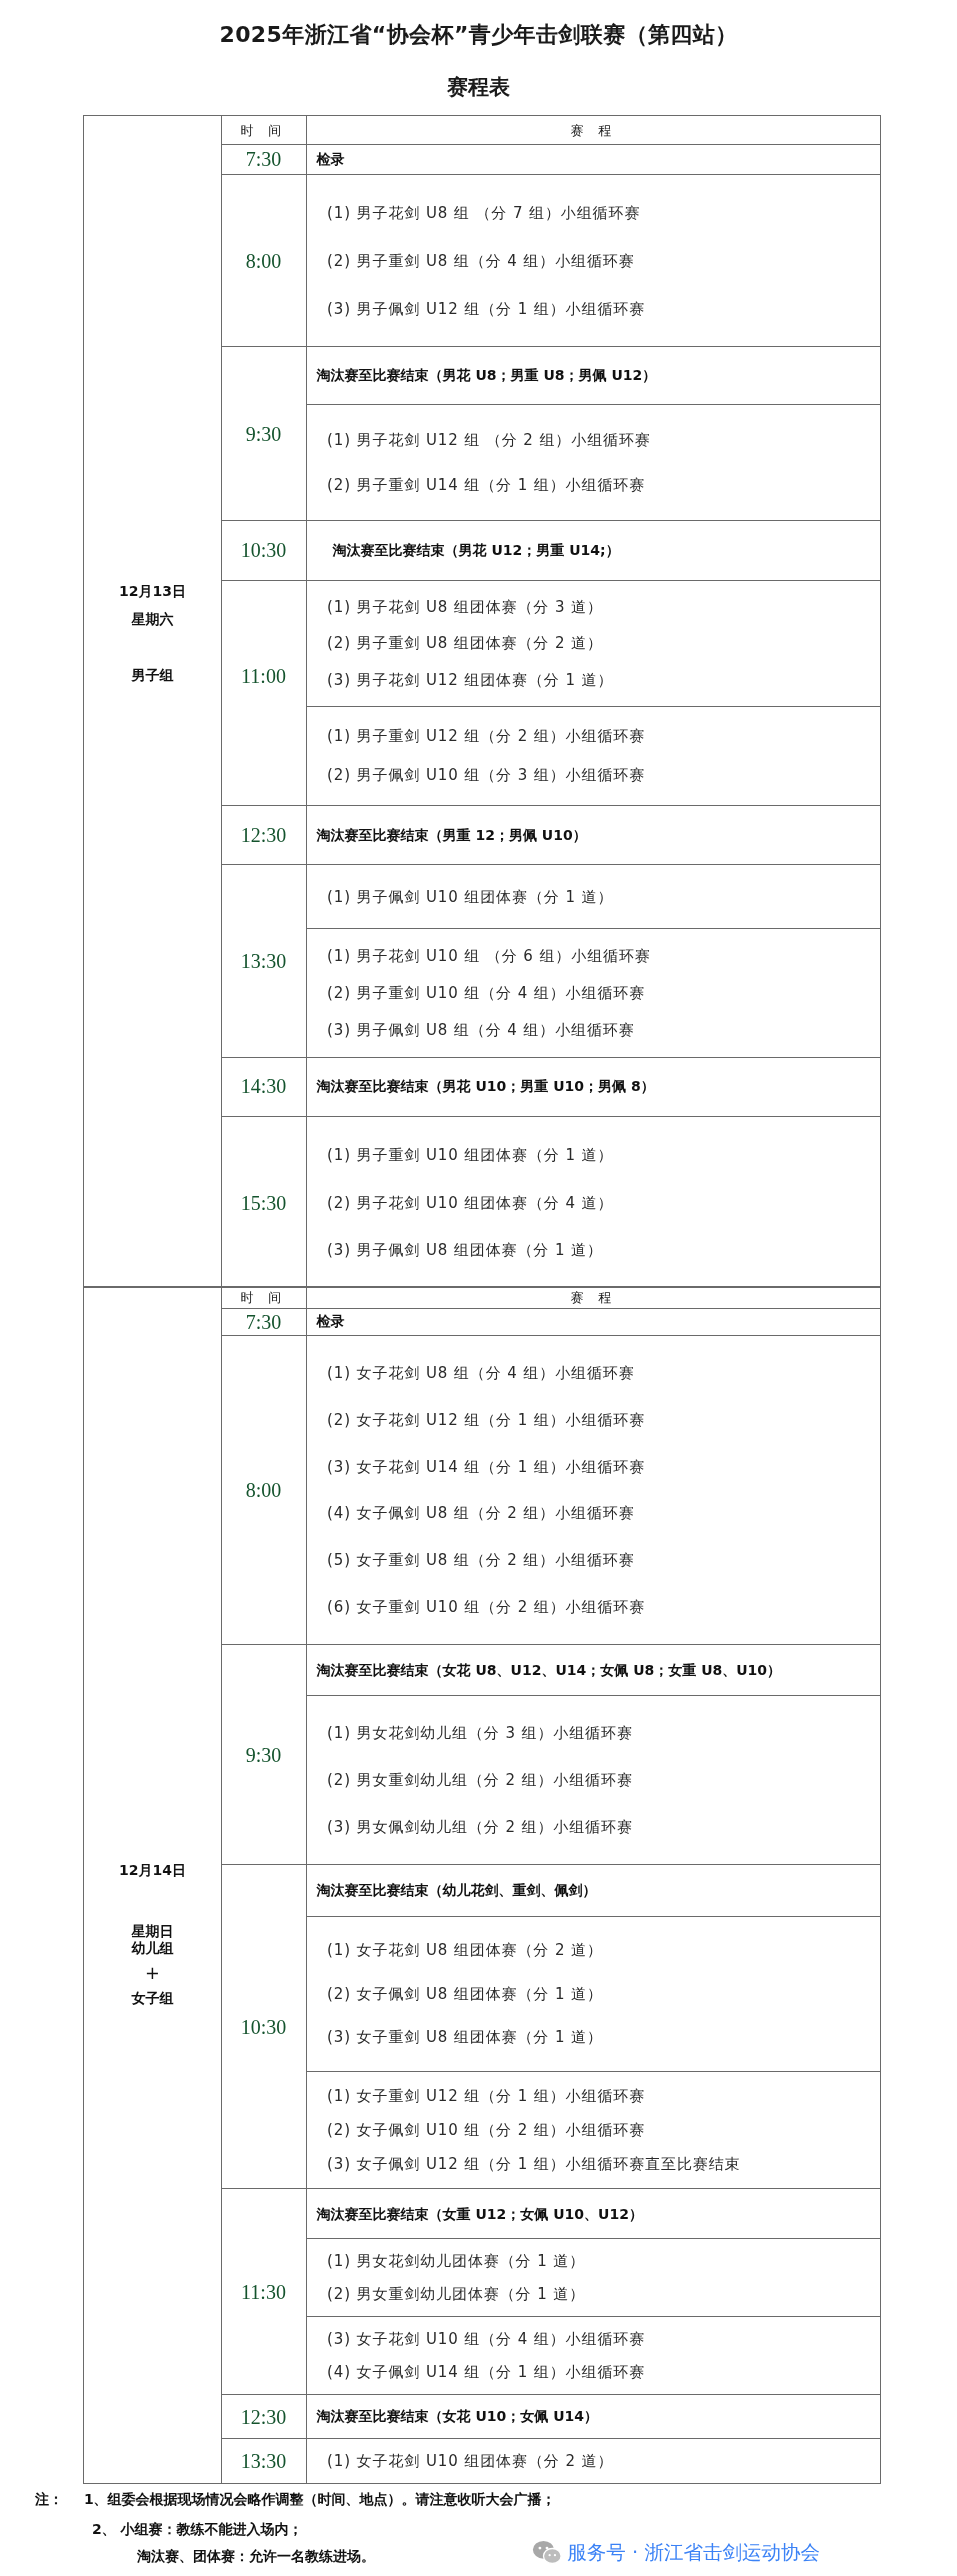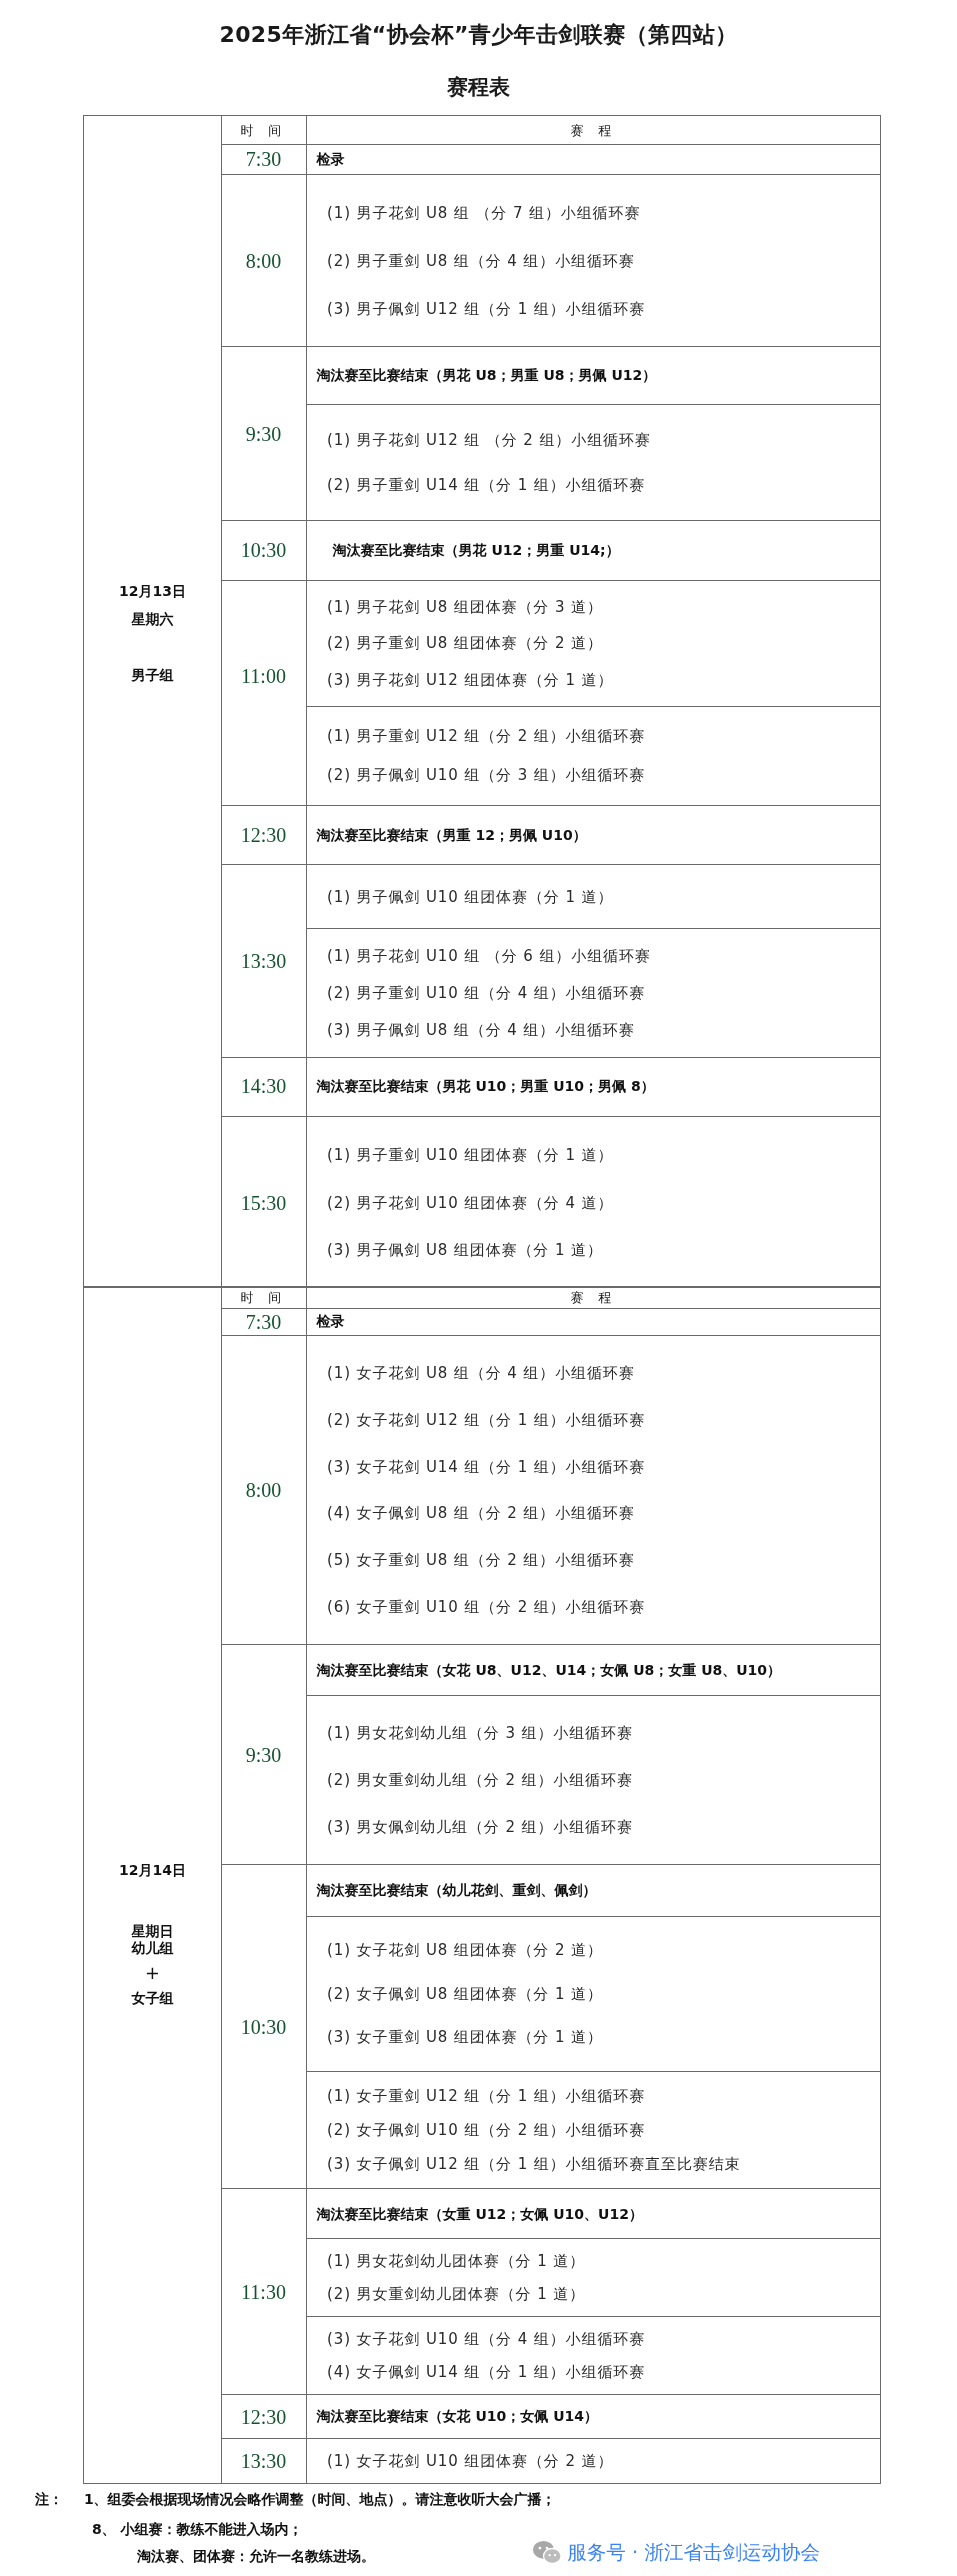--- a/index.html
+++ b/index.html
@@ -217,21 +217,21 @@
       <div class="cell prog" style="left:222px;top:1152px;width:575px;height:45px;">
         <div class="item">(1) 女子花剑 U10 组团体赛（分 2 道）</div>
       </div>
     </div>
   </div>
 
 <div class="notes" style="top:2491px;">
   <span>注：</span>
   <span style="margin-left:16px;margin-top:32px;">1、组委会根据现场情况会略作调整（时间、地点）。请注意收听大会广播；</span>
 </div>
-<div class="notes" style="top:2521px;left:92px;">8、 小组赛：教练不能进入场内；</div>
+<div class="notes" style="top:2521px;left:92px;">2、 小组赛：教练不能进入场内；</div>
 <div class="notes" style="top:2548px;left:137px;">淘汰赛、团体赛：允许一名教练进场。</div>
 
 <div class="wm">
   <svg viewBox="0 0 34 28">
     <ellipse cx="13" cy="11" rx="12" ry="10" fill="#a8a8a8"></ellipse>
     <ellipse cx="23" cy="18" rx="10" ry="8.5" fill="#bdbdbd" stroke="#fff" stroke-width="1.5"></ellipse>
     <circle cx="9" cy="9" r="1.6" fill="#fff"></circle>
       <circle cx="17" cy="9" r="1.6" fill="#fff"></circle>
     <circle cx="20" cy="17" r="1.3" fill="#fff"></circle>
       <circle cx="26" cy="17" r="1.3" fill="#fff"></circle>

